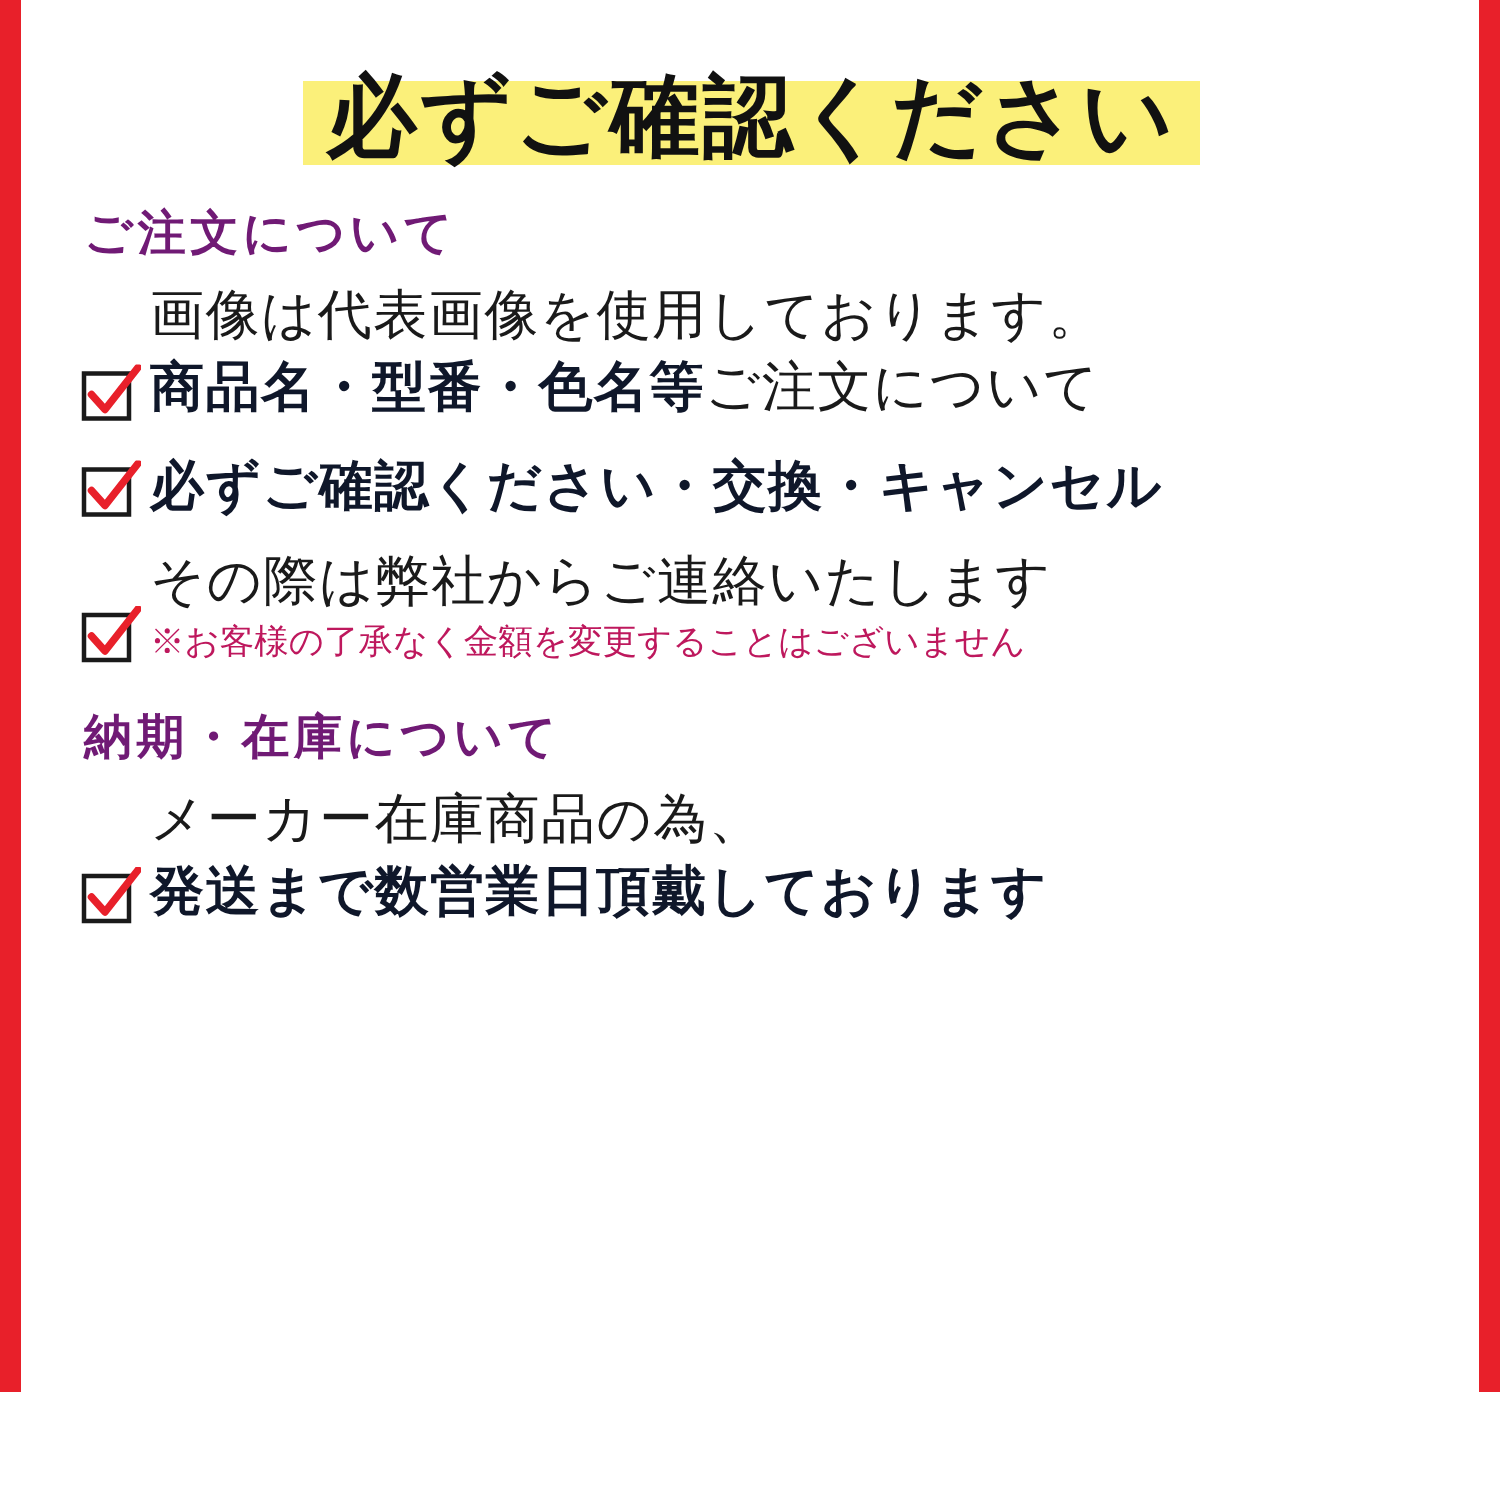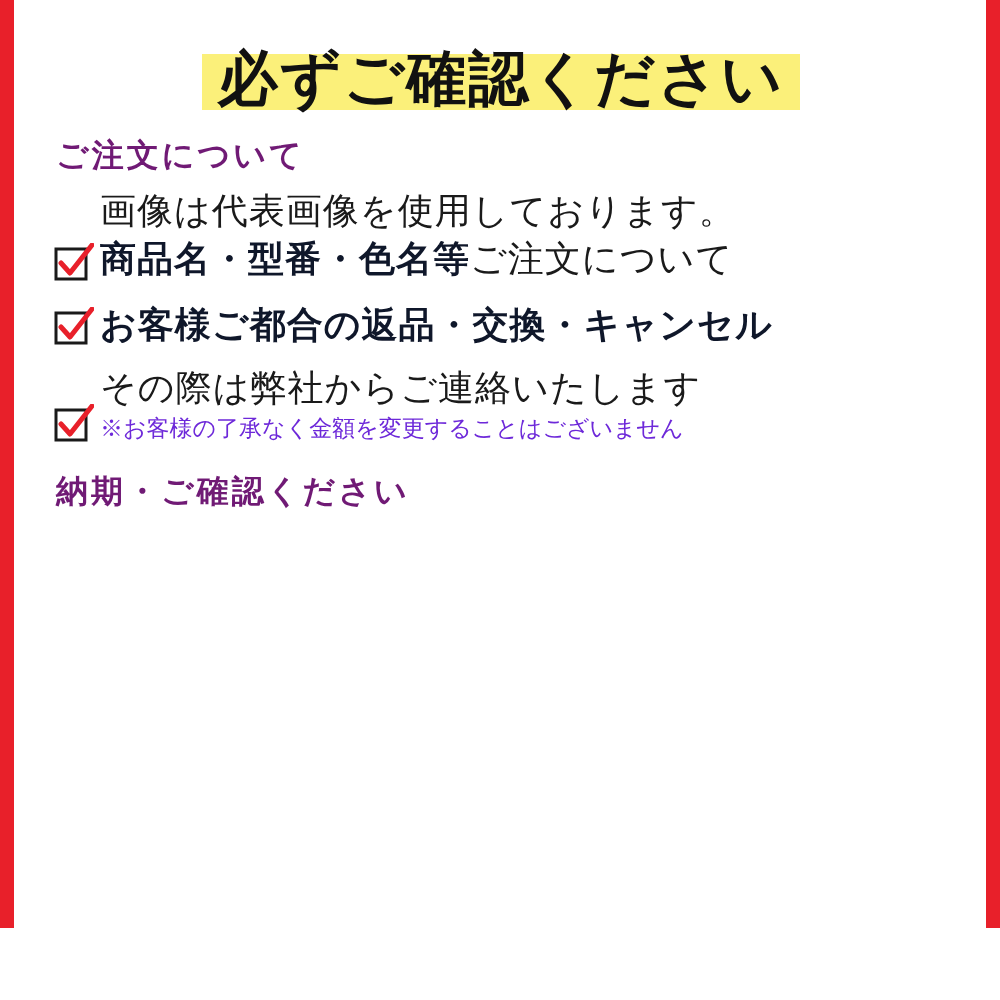--- a/index.html
+++ b/index.html
@@ -109,21 +109,21 @@
     letter-spacing: 1px;
     white-space: nowrap;
   }
   .line.red, .red {
     color: #0f172a;
     font-weight: bold;
   }
   .note {
     font-family: "DejaVu Serif", serif;
     font-size: 23px;
-    color: #6d28d9;
+    color: #be185d;
     letter-spacing: 0px;
     line-height: 1.3;
     margin-top: 2px;
     white-space: nowrap;
   }
 </style>
 </head>
 <body>
 
 <div class="page">
@@ -156,35 +156,47 @@
     </div>
 
     <div class="item">
       <span class="check">
         <svg width="40" height="40" viewBox="0 0 40 40">
           <rect x="2" y="6" width="30" height="30" fill="#ffffff" stroke="#1a1a1a" stroke-width="3"></rect>
           <path d="M7 20 L16 30 L38 2" fill="none" stroke="#e8202a" stroke-width="5" stroke-linecap="round" stroke-linejoin="round"></path>
         </svg>
       </span>
       <span class="lines">
-        <div class="line red">お客様ご都合の返品・交換・キャンセル</div>
+        <div class="line red">必ずご確認ください・交換・キャンセル</div>
       </span>
     </div>
 
     <div class="item tight">
       <span class="check">
         <svg width="40" height="40" viewBox="0 0 40 40">
           <rect x="2" y="6" width="30" height="30" fill="#ffffff" stroke="#1a1a1a" stroke-width="3"></rect>
           <path d="M7 20 L16 30 L38 2" fill="none" stroke="#e8202a" stroke-width="5" stroke-linecap="round" stroke-linejoin="round"></path>
         </svg>
       </span>
       <span class="lines">
         <div class="line">その際は弊社からご連絡いたします</div>
         <div class="note">※お客様の了承なく金額を変更することはございません</div>
       </span>
     </div>
 
-    <div class="section-head second">納期・ご確認ください</div>
-
+    <div class="section-head second">納期・在庫について</div>
+
+    <div class="item">
+      <span class="check">
+        <svg width="40" height="40" viewBox="0 0 40 40">
+          <rect x="2" y="6" width="30" height="30" fill="#ffffff" stroke="#1a1a1a" stroke-width="3"></rect>
+          <path d="M7 20 L16 30 L38 2" fill="none" stroke="#e8202a" stroke-width="5" stroke-linecap="round" stroke-linejoin="round"></path>
+        </svg>
+      </span>
+      <span class="lines">
+        <div class="line">メーカー在庫商品の為、</div>
+        <div class="line red">発送まで数営業日頂戴しております</div>
+      </span>
+    </div>
 
 
   </div>
 </div>
 
 </body></html>

